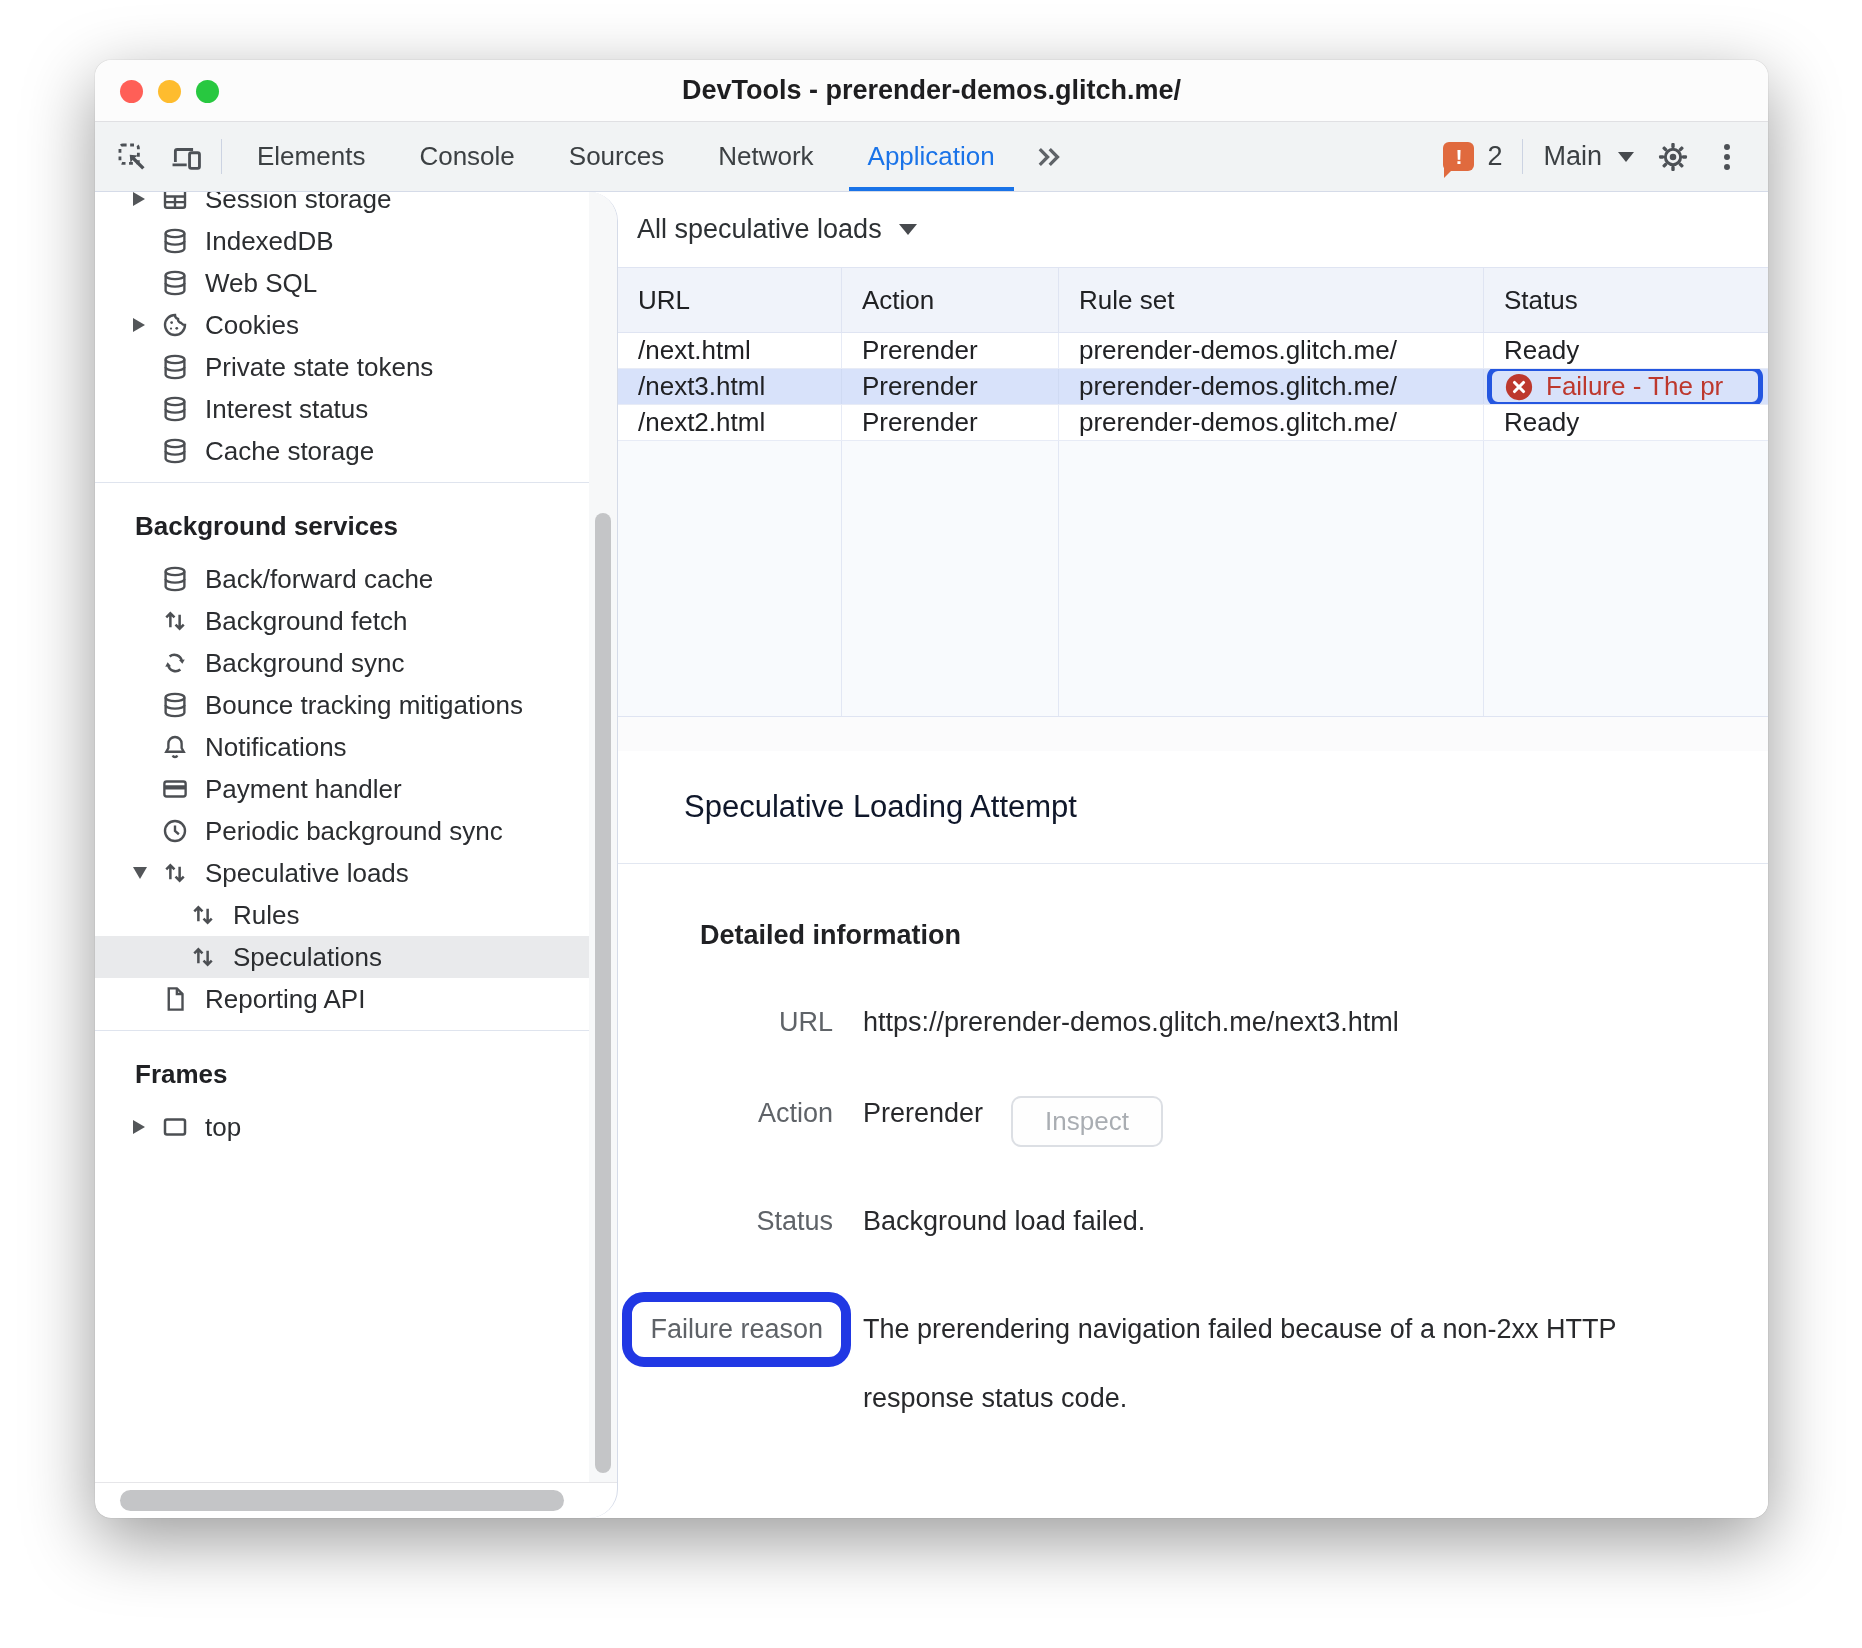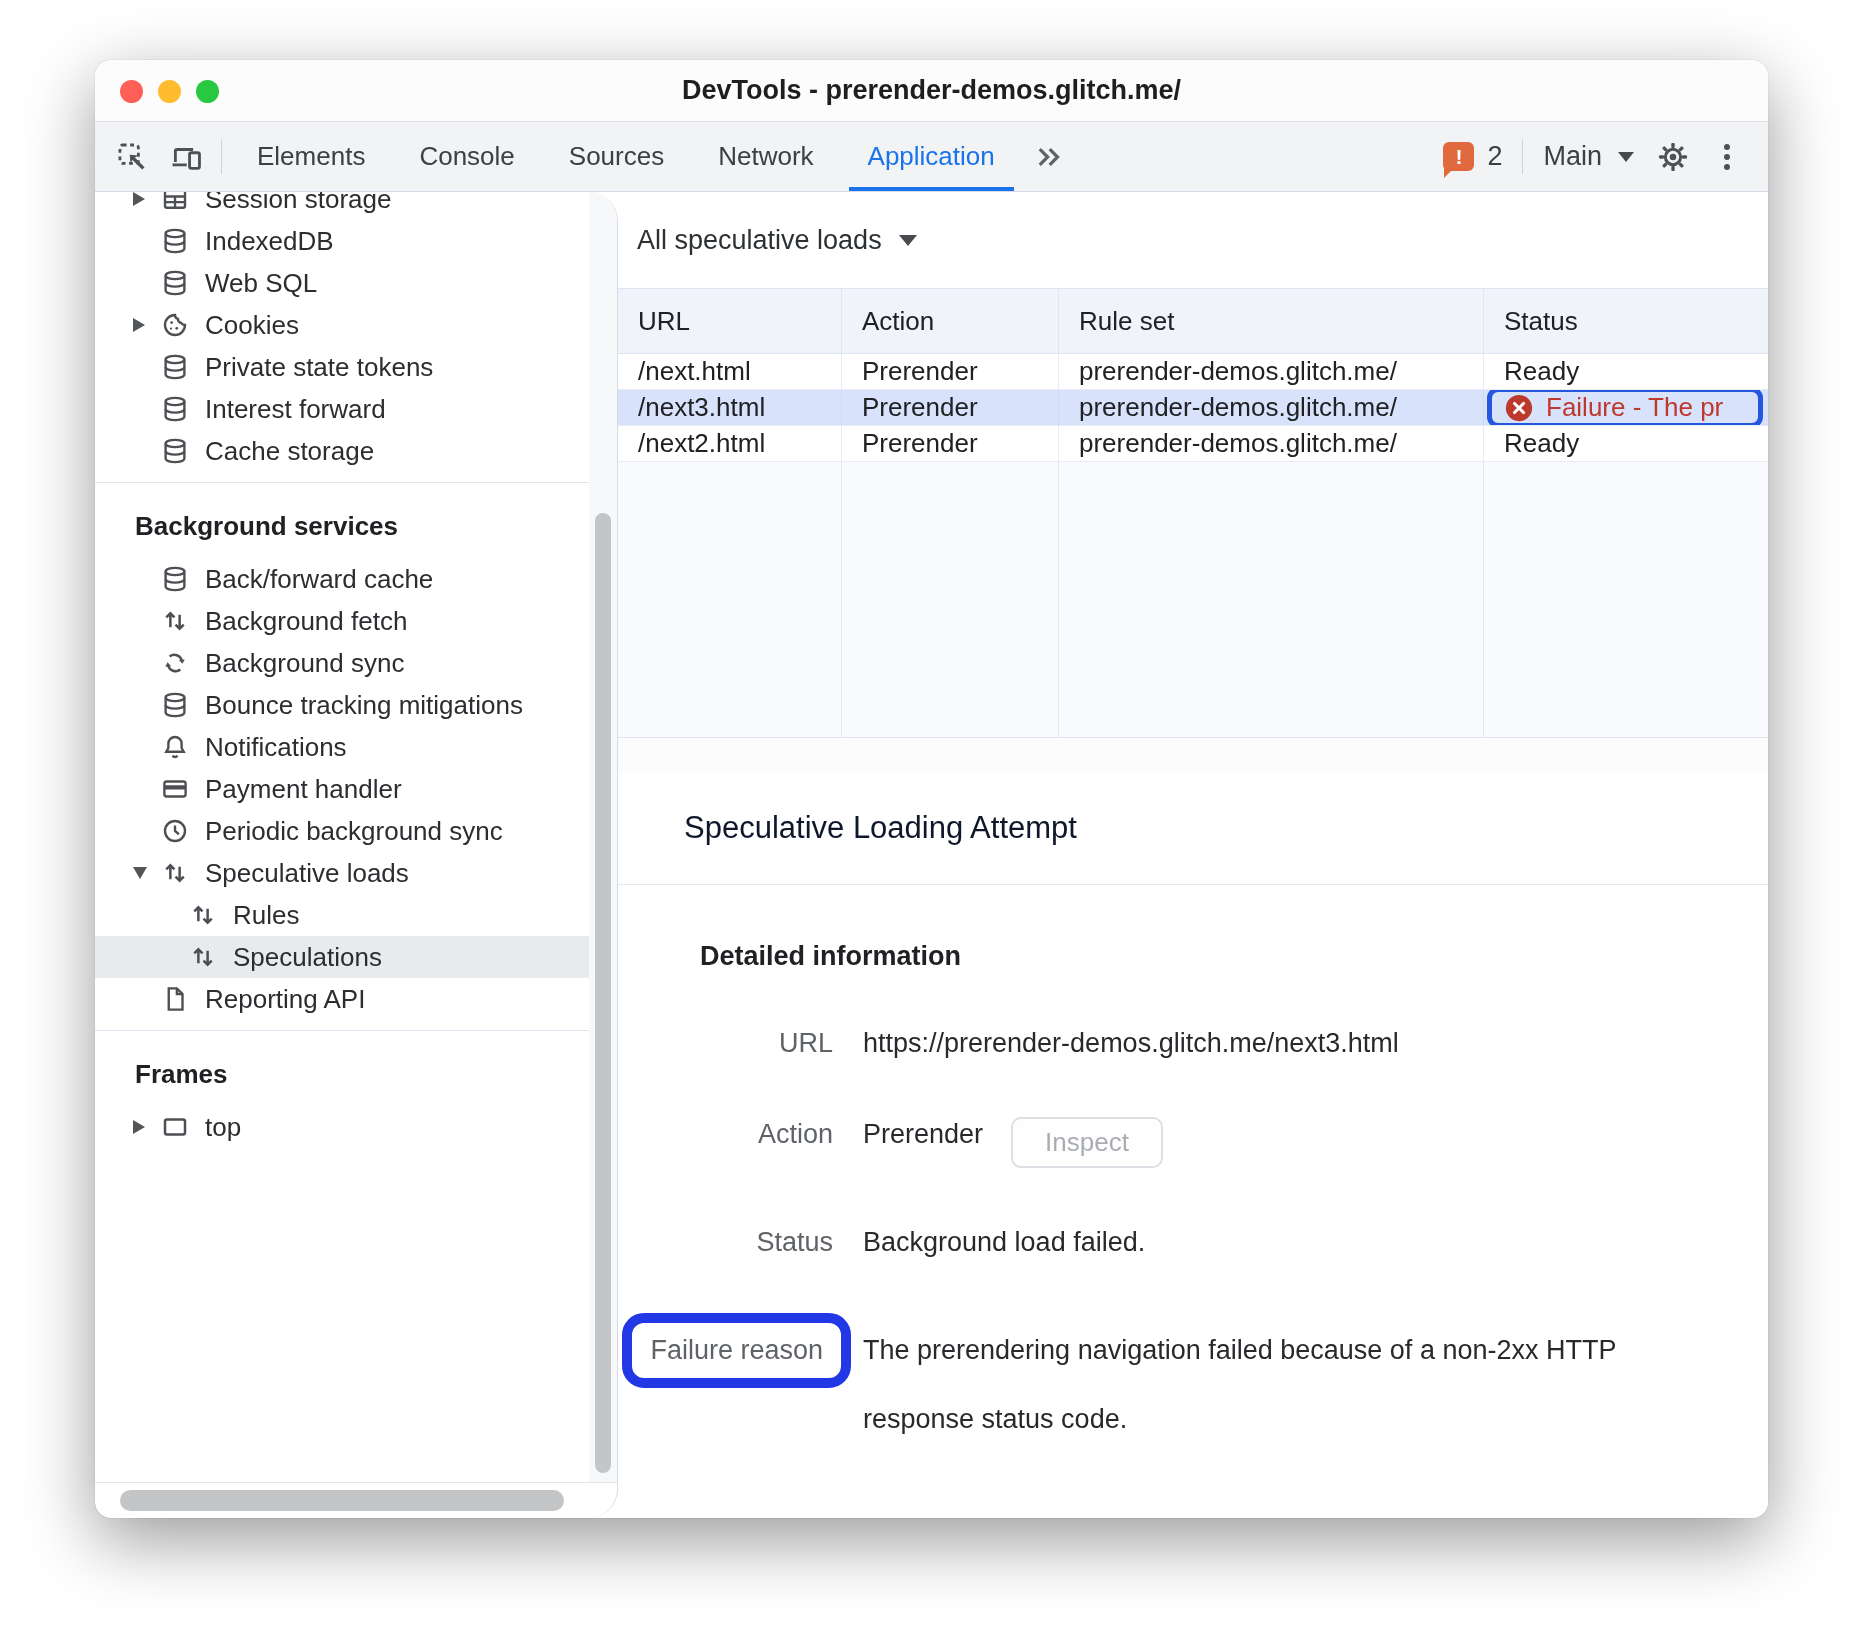--- a/index.html
+++ b/index.html
@@ -57,21 +57,21 @@
   .sb-label { overflow:hidden; }
   .section-sep { height:1px; background:#dfe4ee; margin-top:10px; }
   .section-header { font-size:26px; font-weight:600; color:#202124; padding:28px 0 16px 40px; white-space:nowrap; }
   .vtrack { position:absolute; top:0; right:0; bottom:36px; width:28px; background:#f7f8f9; }
   .vthumb { position:absolute; top:321px; right:6px; width:16px; height:960px; border-radius:9px; background:#c4c5c7; }
   .sb-bottomline { position:absolute; left:0; right:0; bottom:35px; height:1px; background:#e6e6e9; }
   .hthumb { position:absolute; left:25px; bottom:7px; width:444px; height:21px; border-radius:11px; background:#c4c5c7; }
 
   
   .main { flex:1; min-width:0; display:flex; flex-direction:column; background:#fff; }
-  .filterbar { height:96px; flex:none; display:flex; align-items:center; padding-left:19px; }
+  .filterbar { height:75px; flex:none; display:flex; align-items:center; padding-left:19px; }
   .filter { display:flex; align-items:center; gap:17px; font-size:27px; color:#2d3134; }
   .filter .dd-arrow { border-left-width:9px; border-right-width:9px; border-top-width:11px; }
 
   .grid { flex:none; display:flex; flex-direction:column; }
   .grid-header { height:66px; background:#f0f3fa; border-top:1px solid #dfe4f2; border-bottom:1px solid #dfe4f2;
     display:flex; font-size:26px; color:#202124; }
   .gcell { padding-left:20px; display:flex; align-items:center; border-right:1px solid #dfe4f2; overflow:hidden; white-space:nowrap; }
   .c0{ width:224px; flex:none; } .c1{ width:217px; flex:none; } .c2{ width:425px; flex:none; }
   .c3{ flex:1; border-right:none; }
   .grow { height:36px; flex:none; display:flex; font-size:26px; color:#202124; border-bottom:1px solid #e7ebf6; background:#fff; }
@@ -259,21 +259,21 @@
             </div>
             <div class="sb-item">
               <span class="tri"></span>
               <span class="sb-icon">
                 <svg viewBox="0 0 24 24" fill="none" stroke="currentColor" stroke-width="1.9">
                   <ellipse cx="12" cy="6" rx="7.5" ry="2.9"></ellipse>
                   <path d="M4.5 6v12c0 1.6 3.4 2.9 7.5 2.9s7.5-1.3 7.5-2.9V6"></path>
                   <path d="M4.5 12c0 1.6 3.4 2.9 7.5 2.9s7.5-1.3 7.5-2.9"></path>
                 </svg>
               </span>
-              <span class="sb-label">Interest forward</span>
+              <span class="sb-label">Interest status</span>
             </div>
             <div class="sb-item">
               <span class="tri"></span>
               <span class="sb-icon">
                 <svg viewBox="0 0 24 24" fill="none" stroke="currentColor" stroke-width="1.9">
                   <ellipse cx="12" cy="6" rx="7.5" ry="2.9"></ellipse>
                   <path d="M4.5 6v12c0 1.6 3.4 2.9 7.5 2.9s7.5-1.3 7.5-2.9V6"></path>
                   <path d="M4.5 12c0 1.6 3.4 2.9 7.5 2.9s7.5-1.3 7.5-2.9"></path>
                 </svg>
               </span>

